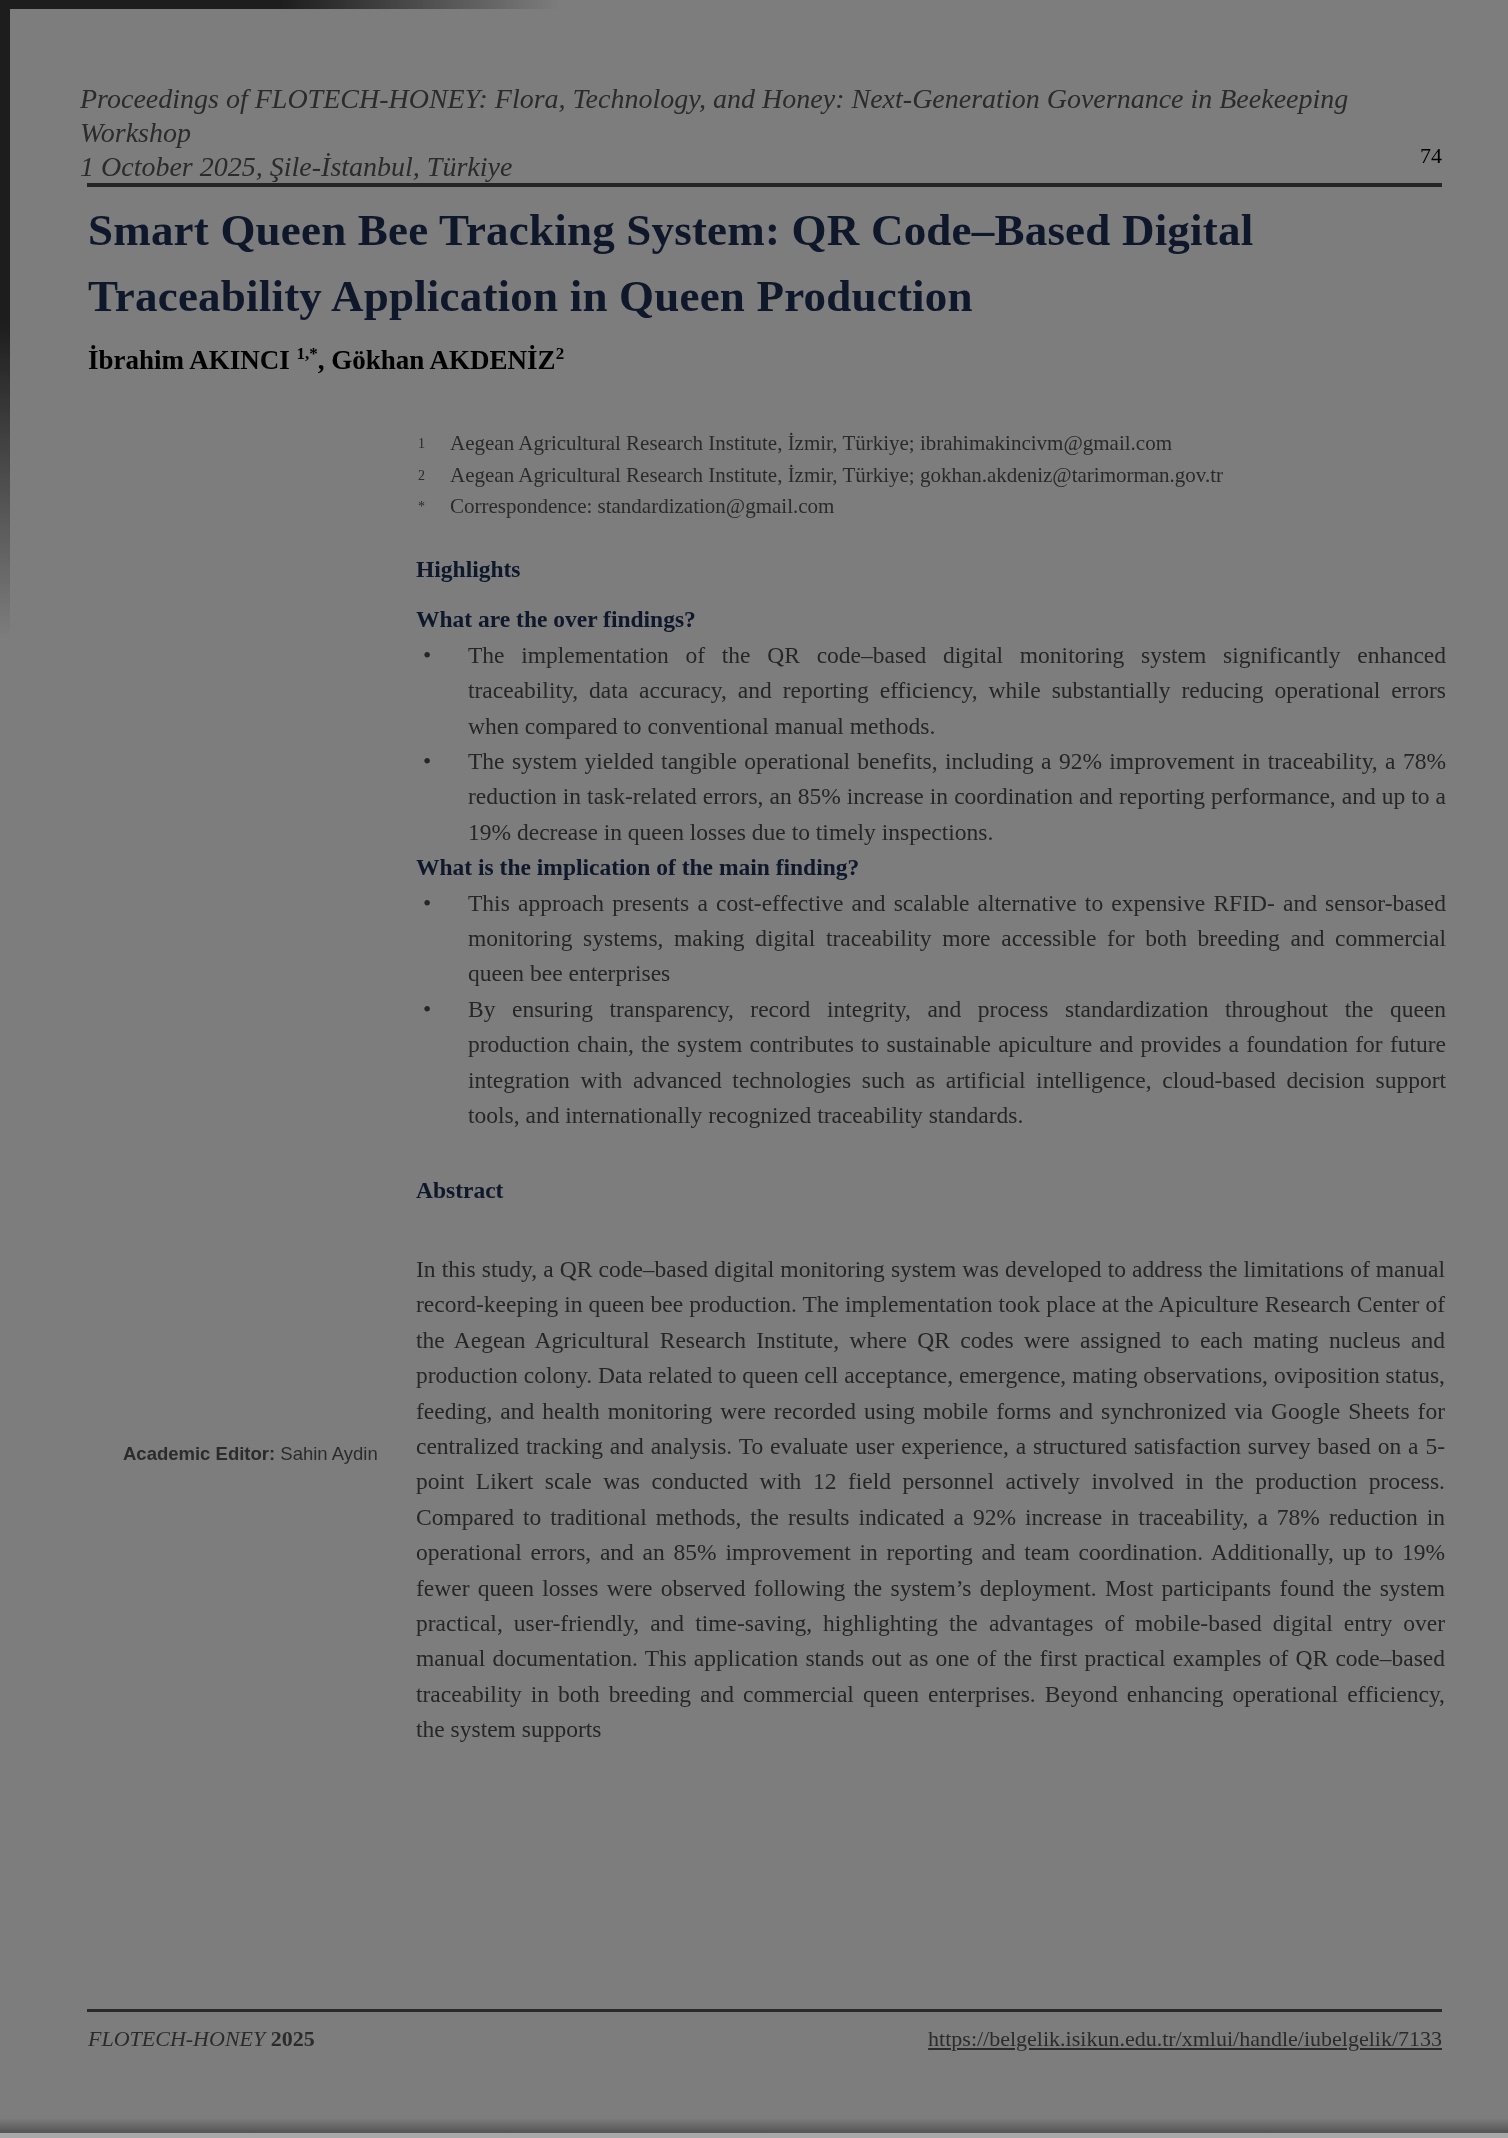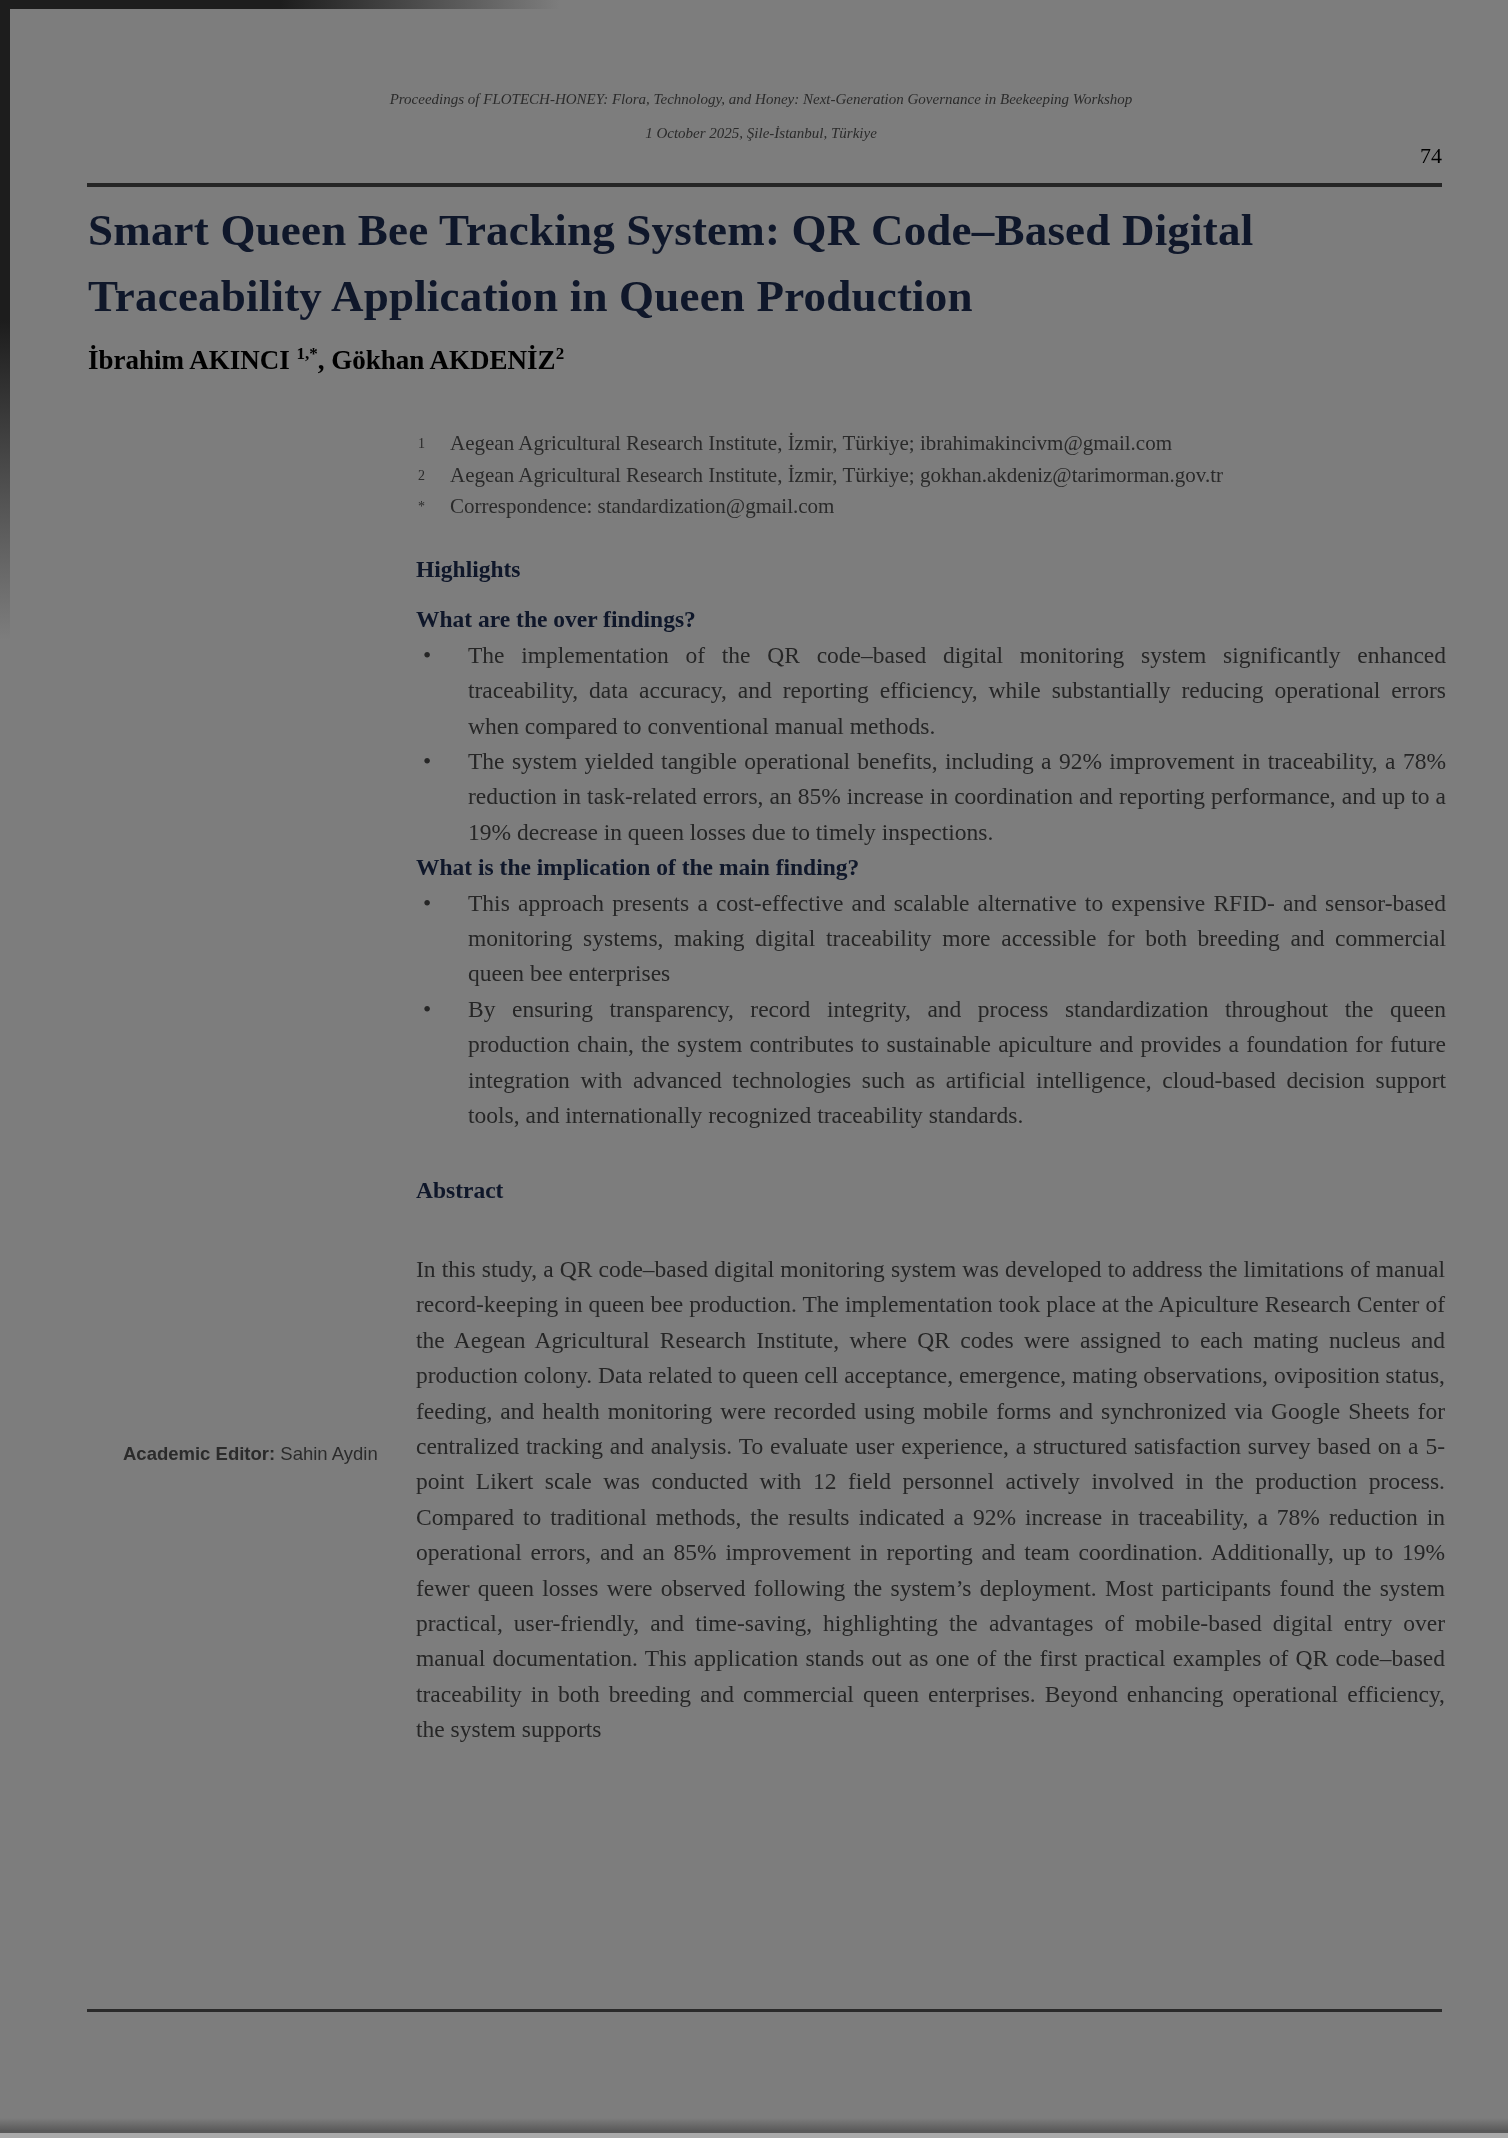--- a/index.html
+++ b/index.html
@@ -38,22 +38,22 @@
     background: #585858; z-index: 5;
   }
   .edge-bottom-light {
     position: absolute; left: 0; right: 0; bottom: 0; height: 5px;
     background: #a9a9a9; z-index: 6;
   }
 
   
   .header-block {
     position: absolute; top: 82px; left: 80px; right: 66px;
-    text-align: center; font-style: italic;
-    font-size: 15px; line-height: 34px; color: #2b2b2b;
+    text-align: left; font-style: italic;
+    font-size: 28px; line-height: 34px; color: #2b2b2b;
   }
   .page-number {
     position: absolute; top: 143px; right: 66px;
     font-size: 22px; line-height: 26px; color: #000000;
   }
   .head-rule {
     position: absolute; top: 183px; left: 87px; right: 66px; height: 4px;
     background: #252525;
   }
 
@@ -179,14 +179,18 @@
     <p class="sec-heading abstract-heading">Abstract</p>
 
     <p class="abstract-text">In this study, a QR code–based digital monitoring system was developed to address the limitations of manual record-keeping in queen bee production. The implementation took place at the Apiculture Research Center of the Aegean Agricultural Research Institute, where QR codes were assigned to each mating nucleus and production colony. Data related to queen cell acceptance, emergence, mating observations, oviposition status, feeding, and health monitoring were recorded using mobile forms and synchronized via Google Sheets for centralized tracking and analysis. To evaluate user experience, a structured satisfaction survey based on a 5-point Likert scale was conducted with 12 field personnel actively involved in the production process. Compared to traditional methods, the results indicated a 92% increase in traceability, a 78% reduction in operational errors, and an 85% improvement in reporting and team coordination. Additionally, up to 19% fewer queen losses were observed following the system’s deployment. Most participants found the system practical, user-friendly, and time-saving, highlighting the advantages of mobile-based digital entry over manual documentation. This application stands out as one of the first practical examples of QR code–based traceability in both breeding and commercial queen enterprises. Beyond enhancing operational efficiency, the system supports</p>
 
   </div>
 
   <div class="margin-note"><span class="note-label">Academic Editor:</span><span> Sahin Aydin</span></div>
 
   <div class="foot-rule"></div>
 
+  <div class="footer-row">
+    <div><span class="footer-journal">FLOTECH-HONEY</span><span class="footer-year"> 2025</span></div>
+    <a class="footer-link" href="#">https://belgelik.isikun.edu.tr/xmlui/handle/iubelgelik/7133</a>
+  </div>
 
 </div>
 
 </body></html>

